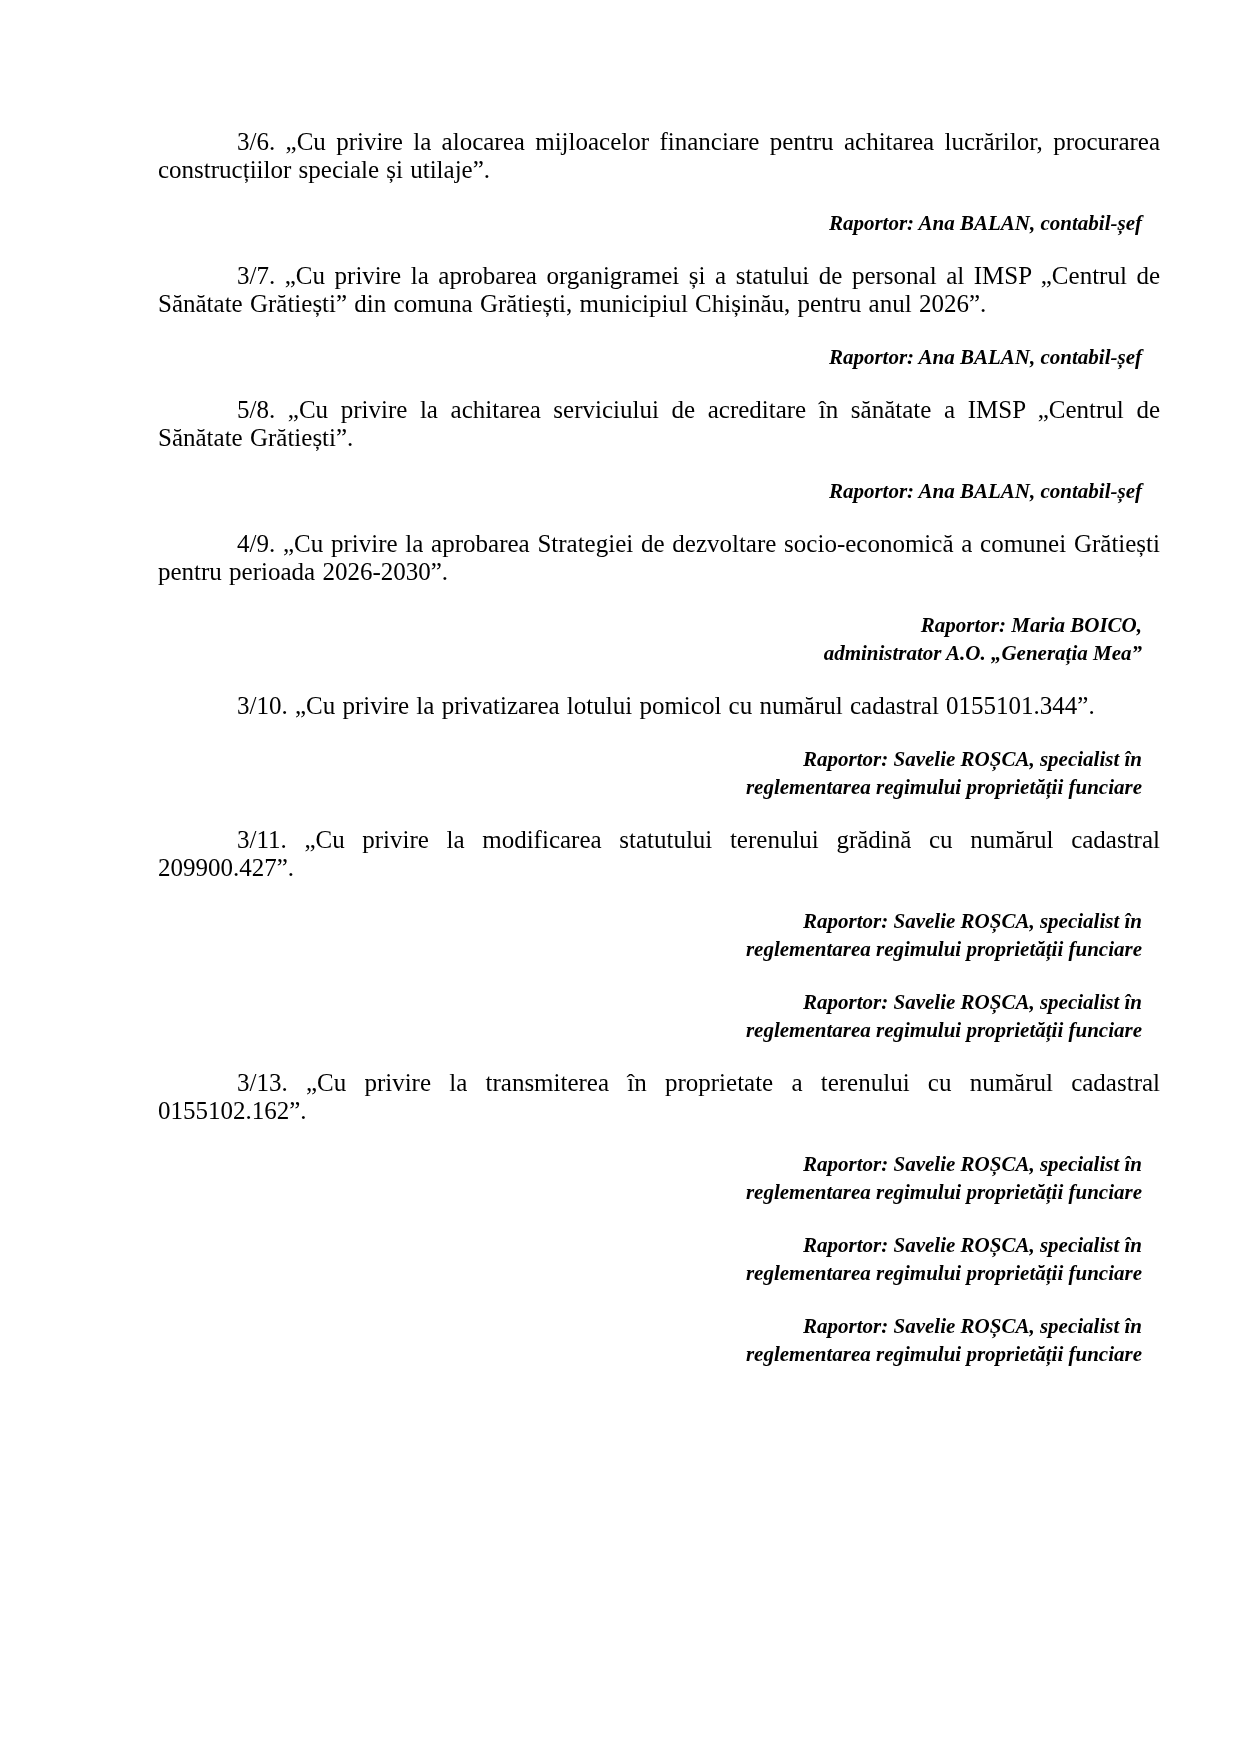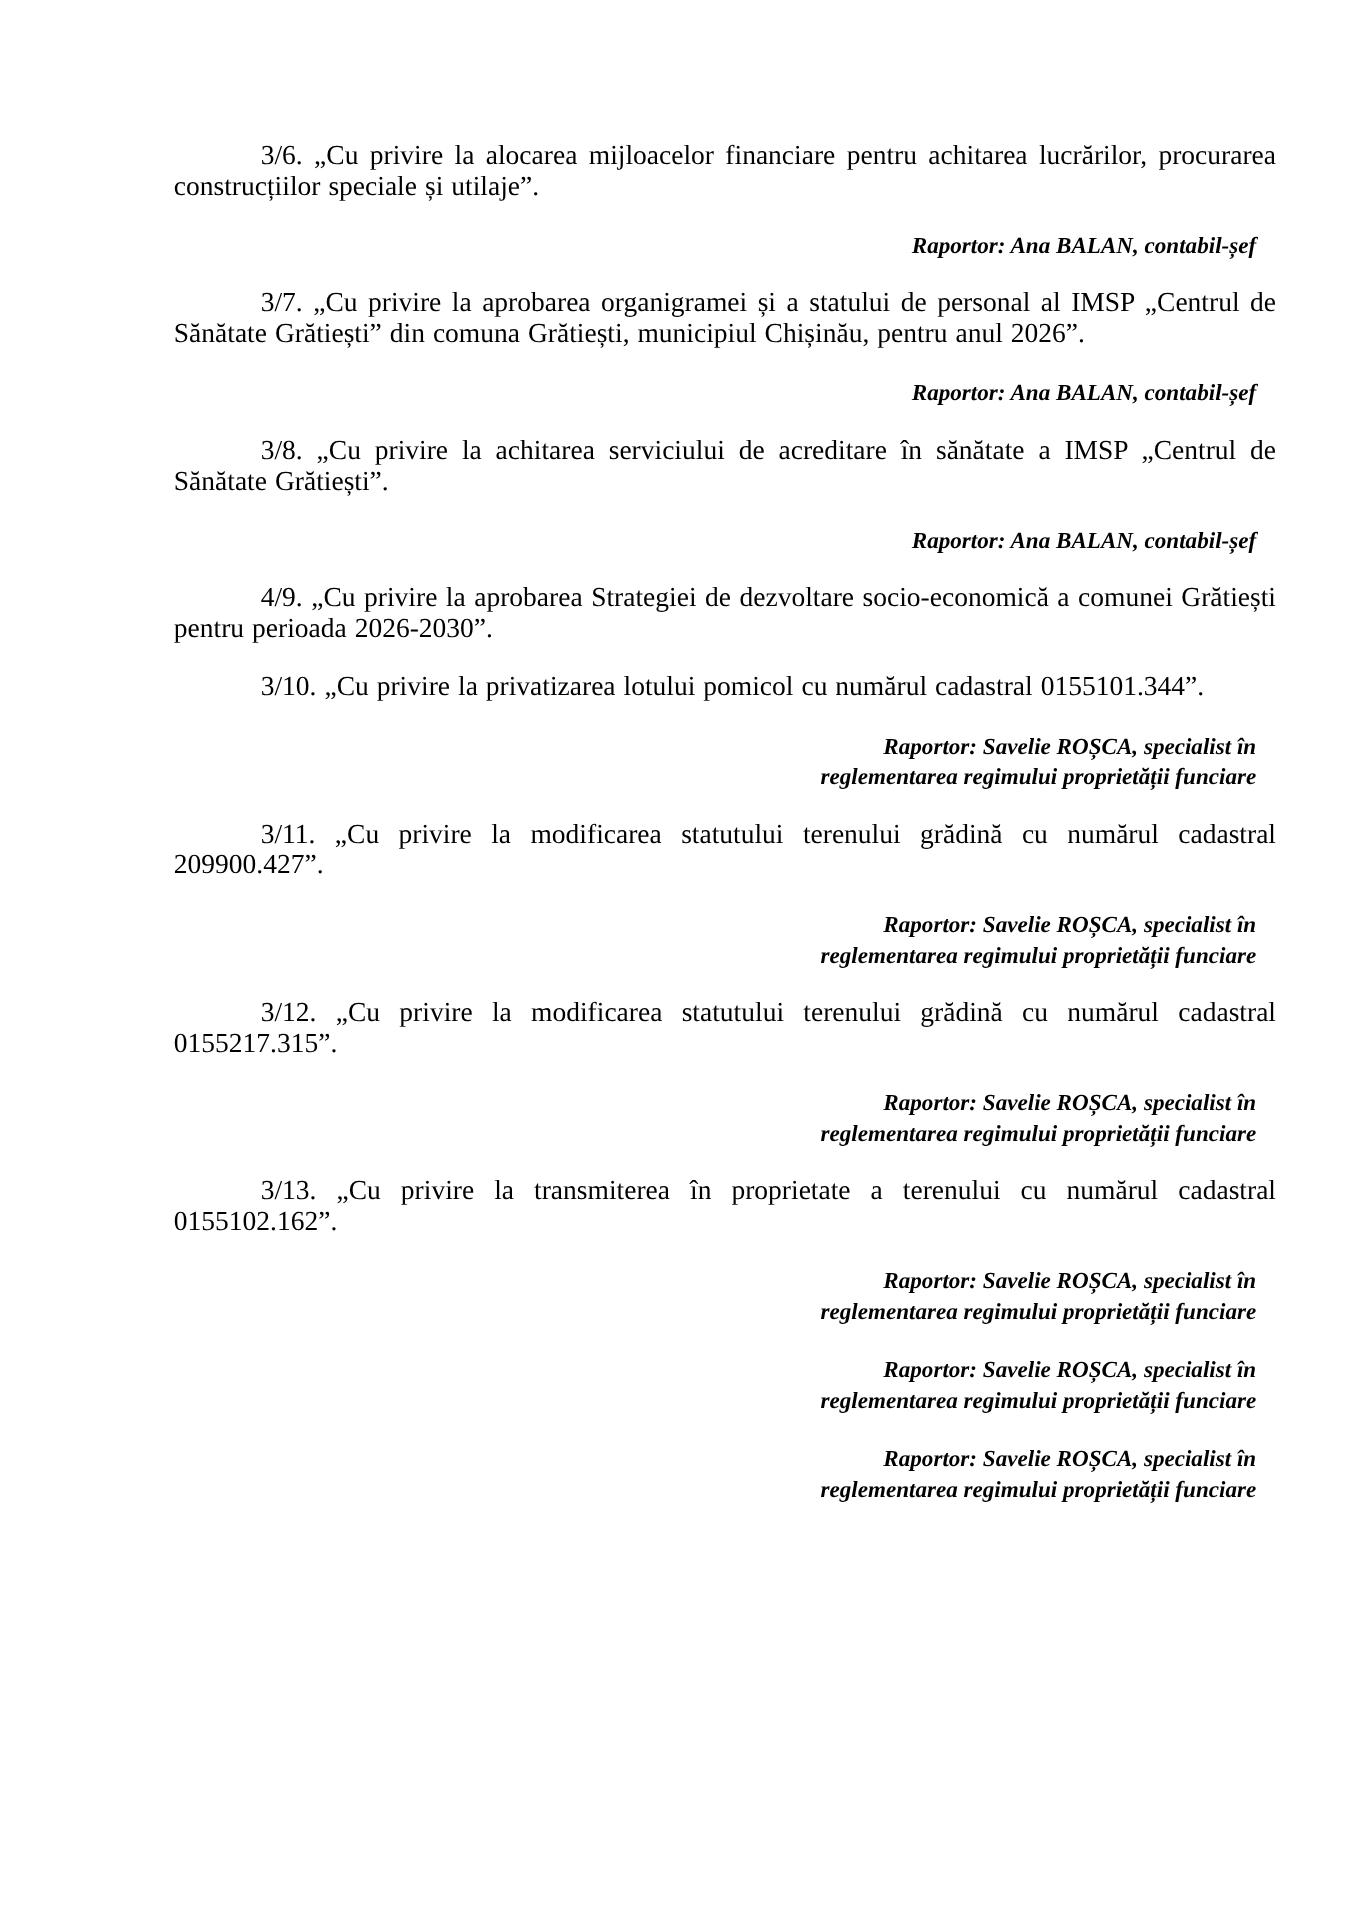--- a/index.html
+++ b/index.html
@@ -48,40 +48,43 @@
   <p class="par">3/6. „Cu privire la alocarea mijloacelor financiare pentru achitarea lucrărilor, procurarea construcțiilor speciale și utilaje”.</p>
   <p class="raportor">
     <span class="rline">Raportor: Ana BALAN, contabil-șef</span>
   </p>
 
   <p class="par">3/7. „Cu privire la aprobarea organigramei și a statului de personal al IMSP „Centrul de Sănătate Grătiești” din comuna Grătiești, municipiul Chișinău, pentru anul 2026”.</p>
   <p class="raportor">
     <span class="rline">Raportor: Ana BALAN, contabil-șef</span>
   </p>
 
-  <p class="par">3/8. „Cu privire la achitarea serviciului de acreditare în sănătate a IMSP „Centrul de Sănătate Grătiești”.</p>
+  <p class="par">5/8. „Cu privire la achitarea serviciului de acreditare în sănătate a IMSP „Centrul de Sănătate Grătiești”.</p>
   <p class="raportor">
     <span class="rline">Raportor: Ana BALAN, contabil-șef</span>
   </p>
 
   <p class="par">4/9. „Cu privire la aprobarea Strategiei de dezvoltare socio-economică a comunei Grătiești pentru perioada 2026-2030”.</p>
+  <p class="raportor">
+    <span class="rline">Raportor: Maria BOICO,</span>
+    <span class="rline">administrator A.O. „Generația Mea”</span>
+  </p>
 
   <p class="par">3/10. „Cu privire la privatizarea lotului pomicol cu numărul cadastral 0155101.344”.</p>
   <p class="raportor">
     <span class="rline">Raportor: Savelie ROȘCA, specialist în</span>
     <span class="rline">reglementarea regimului proprietății funciare</span>
   </p>
 
   <p class="par">3/11. „Cu privire la modificarea statutului terenului grădină cu numărul cadastral 209900.427”.</p>
   <p class="raportor">
     <span class="rline">Raportor: Savelie ROȘCA, specialist în</span>
     <span class="rline">reglementarea regimului proprietății funciare</span>
   </p>
 
-  <p class="par">3/12. „Cu privire la modificarea statutului terenului grădină cu numărul cadastral 0155217.315”.</p>
   <p class="raportor">
     <span class="rline">Raportor: Savelie ROȘCA, specialist în</span>
     <span class="rline">reglementarea regimului proprietății funciare</span>
   </p>
 
   <p class="par">3/13. „Cu privire la transmiterea în proprietate a terenului cu numărul cadastral 0155102.162”.</p>
   <p class="raportor">
     <span class="rline">Raportor: Savelie ROȘCA, specialist în</span>
     <span class="rline">reglementarea regimului proprietății funciare</span>
   </p>

